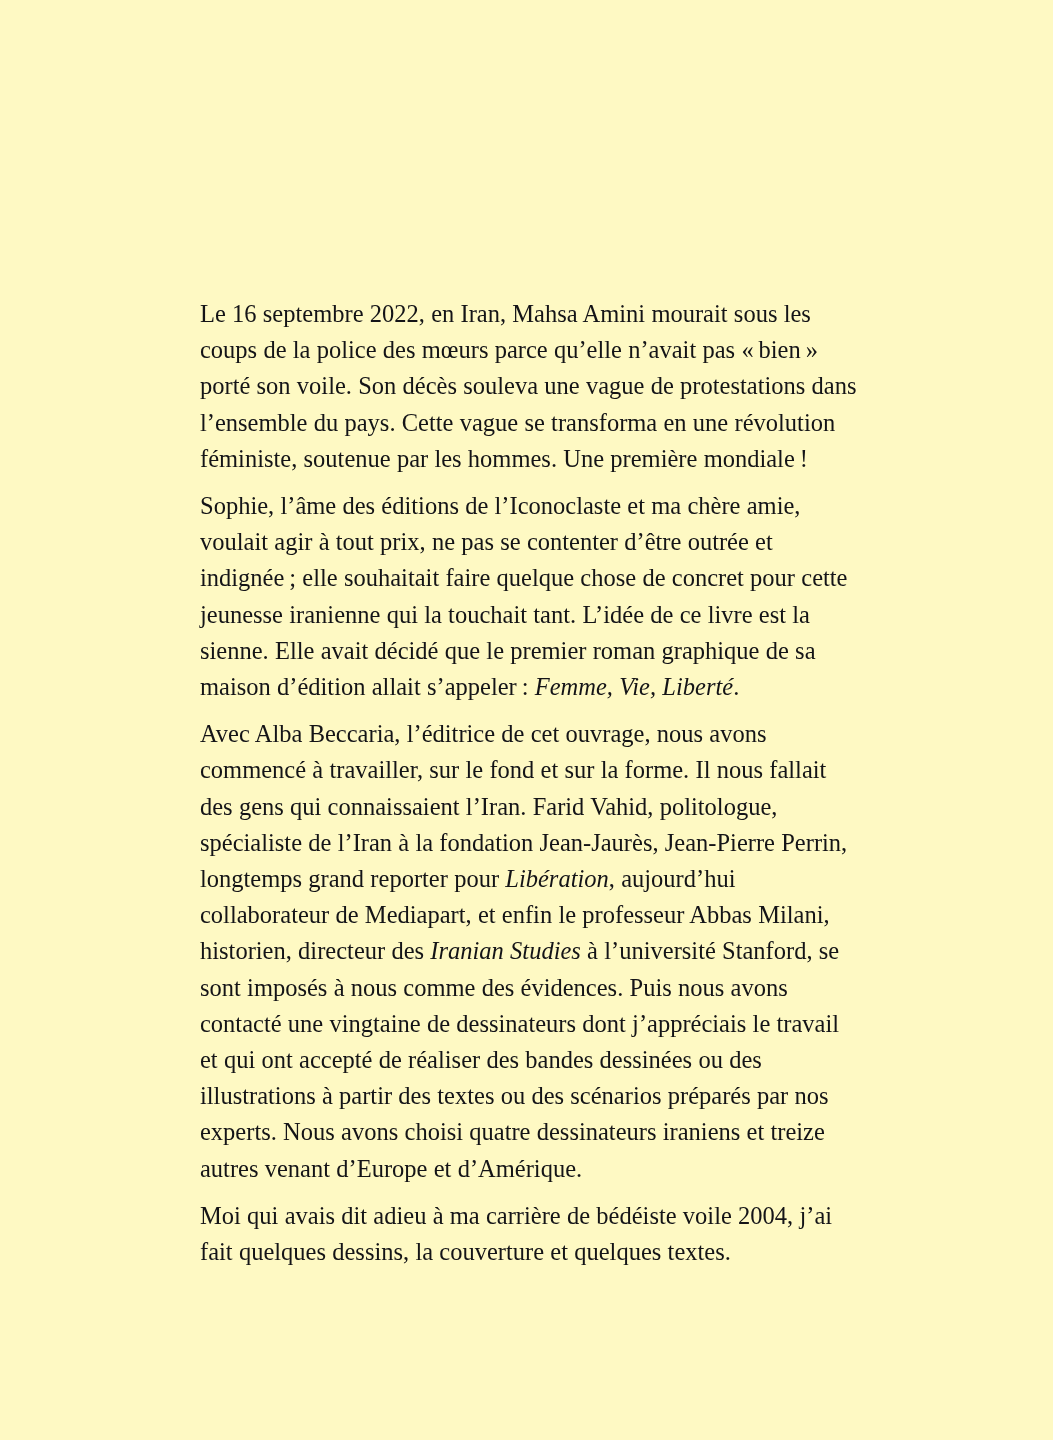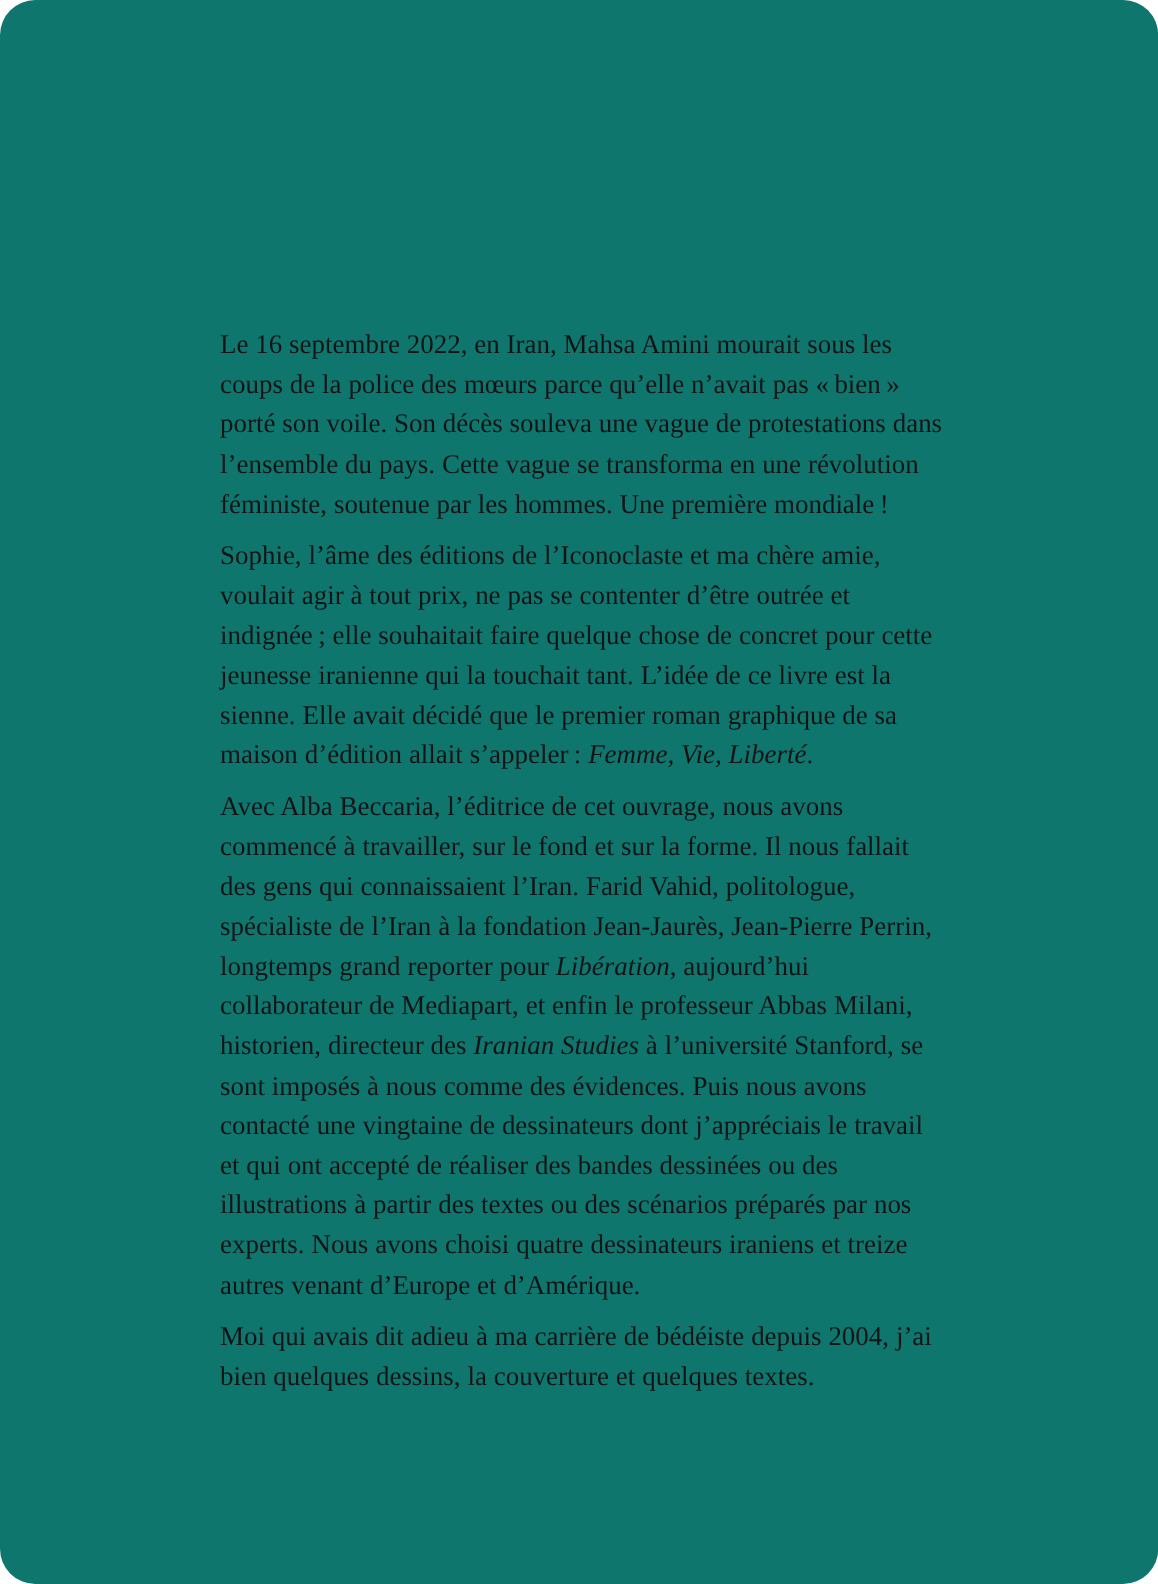--- a/index.html
+++ b/index.html
@@ -7,23 +7,22 @@
     margin: 0;
     padding: 0;
     background: #ffffff;
   }
 
   .page {
     position: relative;
     width: 1053px;
     height: 1440px;
     margin: 0 auto;
-    background: #0f766e;
+    background: #fef9c3;
     overflow: hidden;
-    border-radius: 32px;
   }
 
   .text-block {
     position: absolute;
     left: 200px;
     top: 296px;
     width: 662px;
   }
 
   .para {
@@ -52,16 +51,16 @@
 
 <div class="page">
   <div class="text-block">
 
     <p class="para">Le 16 septembre 2022, en Iran, Mahsa Amini mourait sous les coups de la police des mœurs parce qu’elle n’avait pas « bien » porté son voile. Son décès souleva une vague de protestations dans l’ensemble du pays. Cette vague se transforma en une révolution féministe, soutenue par les hommes. Une première mondiale !</p>
 
     <p class="para"><span>Sophie, l’âme des éditions de l’Iconoclaste et ma chère amie, voulait agir à tout prix, ne pas se contenter d’être outrée et indignée ; elle souhaitait faire quelque chose de concret pour cette jeunesse iranienne qui la touchait tant. L’idée de ce livre est la sienne. Elle avait décidé que le premier roman graphique de sa maison d’édition allait s’appeler : </span><em>Femme, Vie, Liberté</em><span>.</span></p>
 
     <p class="para"><span>Avec Alba Beccaria, l’éditrice de cet ouvrage, nous avons commencé à travailler, sur le fond et sur la forme. Il nous fallait des gens qui connaissaient l’Iran. Farid Vahid, politologue, spécialiste de l’Iran à la fondation Jean-Jaurès, Jean-Pierre Perrin, longtemps grand reporter pour </span><em>Libération</em><span>, aujourd’hui collaborateur de Mediapart, et enfin le professeur Abbas Milani, historien, directeur des </span><em>Iranian Studies</em><span> à l’université Stanford, se sont imposés à nous comme des évidences. Puis nous avons contacté une vingtaine de dessinateurs dont j’appréciais le travail et qui ont accepté de réaliser des bandes dessinées ou des illustrations à partir des textes ou des scénarios préparés par nos experts. Nous avons choisi quatre dessinateurs iraniens et treize autres venant d’Europe et d’Amérique.</span></p>
 
-    <p class="para">Moi qui avais dit adieu à ma carrière de bédéiste depuis 2004, j’ai bien quelques dessins, la couverture et quelques textes.</p>
+    <p class="para">Moi qui avais dit adieu à ma carrière de bédéiste voile 2004, j’ai fait quelques dessins, la couverture et quelques textes.</p>
 
   </div>
 </div>
 
 </body></html>

